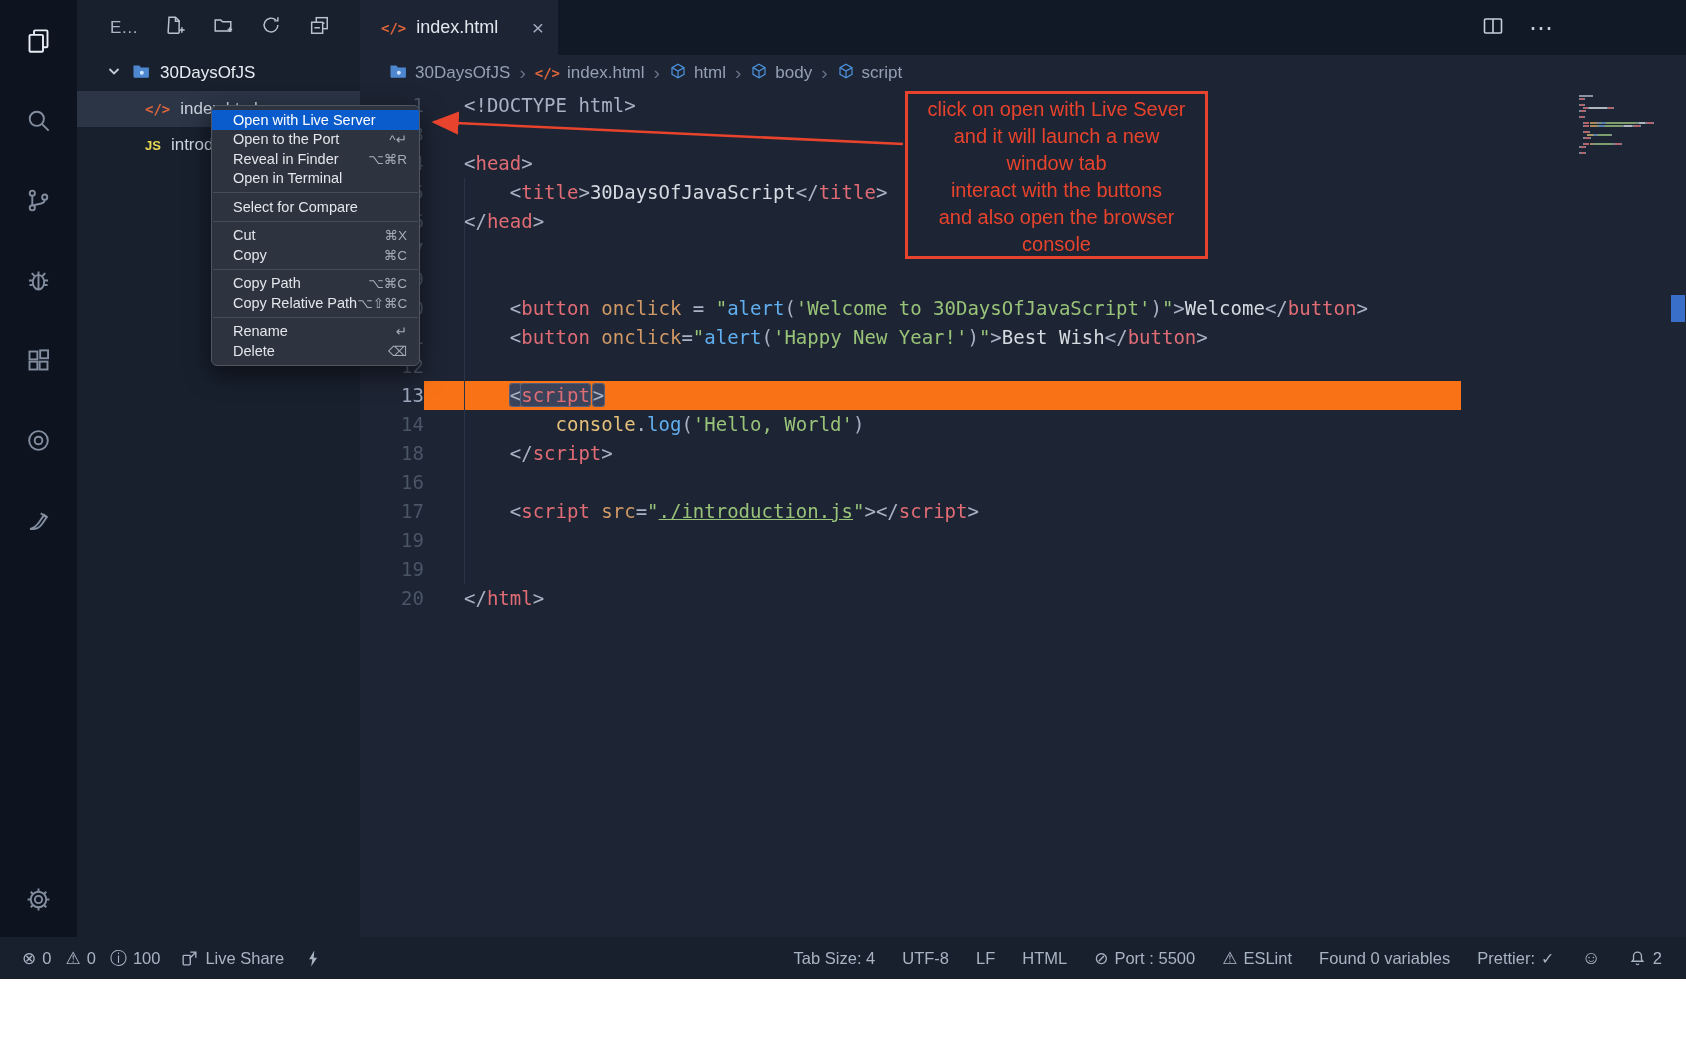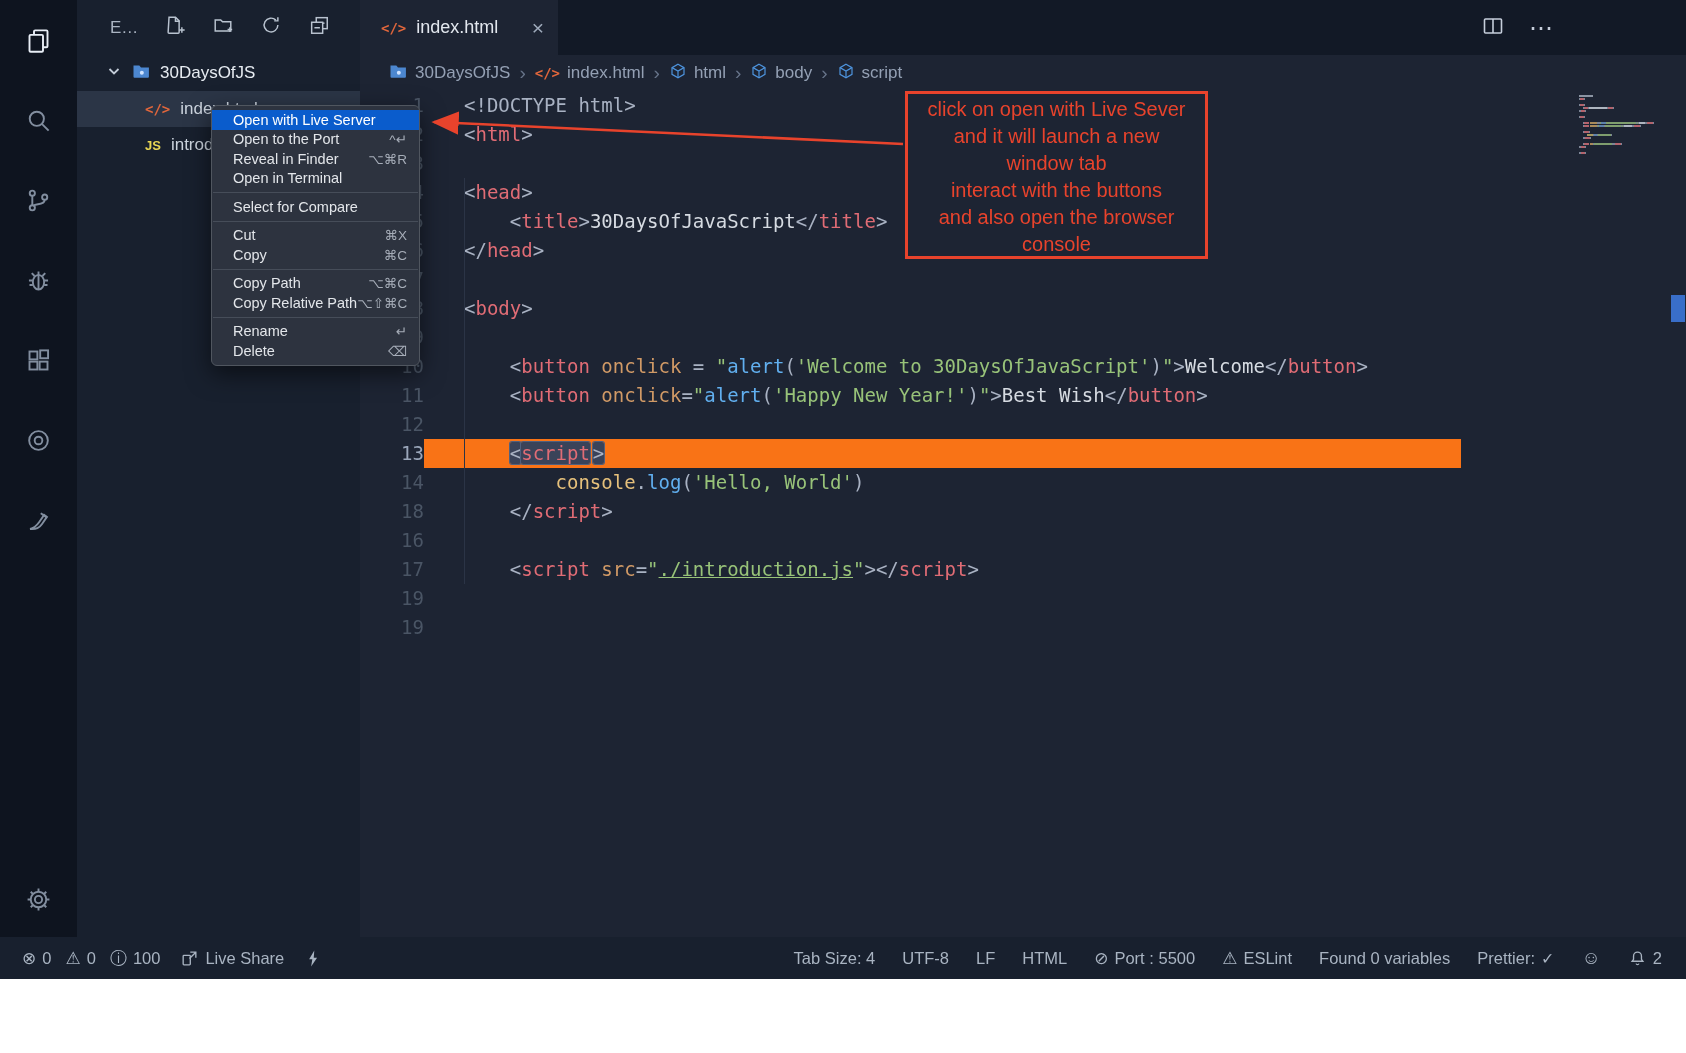--- a/index.html
+++ b/index.html
@@ -261,38 +261,37 @@
                   <path d="M4 7.5 12 12l8-4.5 M12 12v9"></path>
                 </svg></span>
             <span>script</span>
           </span>
         </div>
 
         <div class="code-area">
           <div class="indent-guide"></div>
           <div>
               <div class="code-line"><span class="ln">1</span><span class="lc"><span class="tk-pln">&lt;!DOCTYPE html&gt;</span></span></div>
-              <div class="code-line"><span class="ln">2</span><span class="lc"><span class="tk-pun">&lt;</span><span class="tk-tag">html</span><span class="tk-pun">&gt;</span></span></div>
               <div class="code-line"><span class="ln">3</span><span class="lc"></span></div>
               <div class="code-line"><span class="ln">4</span><span class="lc"><span class="tk-pun">&lt;</span><span class="tk-tag">head</span><span class="tk-pun">&gt;</span></span></div>
               <div class="code-line"><span class="ln">5</span><span class="lc"><span class="tk-pln">    </span><span class="tk-pun">&lt;</span><span class="tk-tag">title</span><span class="tk-pun">&gt;</span><span class="tk-txt">30DaysOfJavaScript</span><span class="tk-pun">&lt;/</span><span class="tk-tag">title</span><span class="tk-pun">&gt;</span></span></div>
               <div class="code-line"><span class="ln">6</span><span class="lc"><span class="tk-pun">&lt;/</span><span class="tk-tag">head</span><span class="tk-pun">&gt;</span></span></div>
               <div class="code-line"><span class="ln">7</span><span class="lc"></span></div>
-              <div class="code-line"><span class="ln">8</span><span class="lc"><span class="tk-pun">&lt;</span><span class="tk-tag">body</span><span class="tk-pun">&gt;</span></span></div>
               <div class="code-line"><span class="ln">9</span><span class="lc"></span></div>
               <div class="code-line"><span class="ln">10</span><span class="lc"><span class="tk-pln">    </span><span class="tk-pun">&lt;</span><span class="tk-tag">button</span><span class="tk-pln"> </span><span class="tk-att">onclick</span><span class="tk-pun"> = </span><span class="tk-str">"</span><span class="tk-fn">alert</span><span class="tk-pun">(</span><span class="tk-str">'Welcome to 30DaysOfJavaScript'</span><span class="tk-pun">)</span><span class="tk-str">"</span><span class="tk-pun">&gt;</span><span class="tk-txt">Welcome</span><span class="tk-pun">&lt;/</span><span class="tk-tag">button</span><span class="tk-pun">&gt;</span></span></div>
               <div class="code-line"><span class="ln">11</span><span class="lc"><span class="tk-pln">    </span><span class="tk-pun">&lt;</span><span class="tk-tag">button</span><span class="tk-pln"> </span><span class="tk-att">onclick</span><span class="tk-pun">=</span><span class="tk-str">"</span><span class="tk-fn">alert</span><span class="tk-pun">(</span><span class="tk-str">'Happy New Year!'</span><span class="tk-pun">)</span><span class="tk-str">"</span><span class="tk-pun">&gt;</span><span class="tk-txt">Best Wish</span><span class="tk-pun">&lt;/</span><span class="tk-tag">button</span><span class="tk-pun">&gt;</span></span></div>
               <div class="code-line"><span class="ln">12</span><span class="lc"></span></div>
               <div class="code-line current"><span class="ln">13</span><span class="lc"><span class="tk-pln">    </span><span class="tk-pun occ">&lt;</span><span class="tk-tag occ">script</span><span class="tk-pun occ occ-b">&gt;</span></span></div>
               <div class="code-line"><span class="ln">14</span><span class="lc"><span class="tk-pln">        </span><span class="tk-obj">console</span><span class="tk-pun">.</span><span class="tk-fn">log</span><span class="tk-pun">(</span><span class="tk-str">'Hello, World'</span><span class="tk-pun">)</span></span></div>
               <div class="code-line"><span class="ln">18</span><span class="lc"><span class="tk-pln">    </span><span class="tk-pun">&lt;/</span><span class="tk-tag">script</span><span class="tk-pun">&gt;</span></span></div>
               <div class="code-line"><span class="ln">16</span><span class="lc"></span></div>
               <div class="code-line"><span class="ln">17</span><span class="lc"><span class="tk-pln">    </span><span class="tk-pun">&lt;</span><span class="tk-tag">script</span><span class="tk-pln"> </span><span class="tk-att">src</span><span class="tk-pun">=</span><span class="tk-str">"</span><span class="tk-lnk">./introduction.js</span><span class="tk-str">"</span><span class="tk-pun">&gt;</span><span class="tk-pun">&lt;/</span><span class="tk-tag">script</span><span class="tk-pun">&gt;</span></span></div>
               <div class="code-line"><span class="ln">19</span></div>
               <div class="code-line"><span class="ln">19</span><span class="lc"></span></div>
+              <div class="code-line"><span class="ln">20</span><span class="lc"><span class="tk-pun">&lt;/</span><span class="tk-tag">html</span><span class="tk-pun">&gt;</span></span></div>
             </div>
           <div class="minimap">
               <div class="mm-line">
                 <span style="width: 14.25px; background: rgb(139, 148, 163);"></span>
               </div>
               <div class="mm-line">
                 <span style="width: 0.95px; background: rgb(124, 133, 150);"></span>
                 <span style="width: 3.8px; background: rgb(179, 99, 108);"></span>
                 <span style="width: 0.95px; background: rgb(124, 133, 150);"></span>
               </div>

